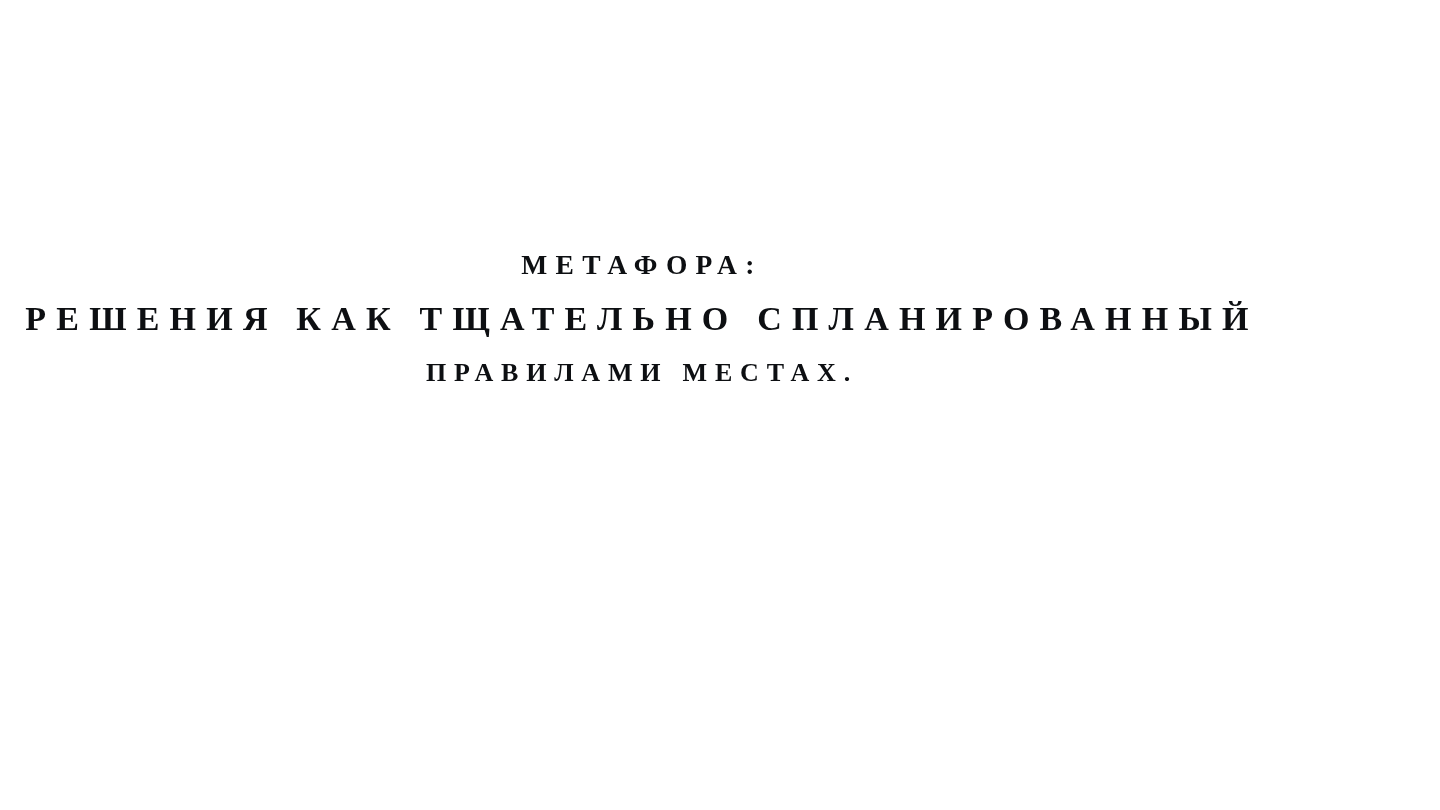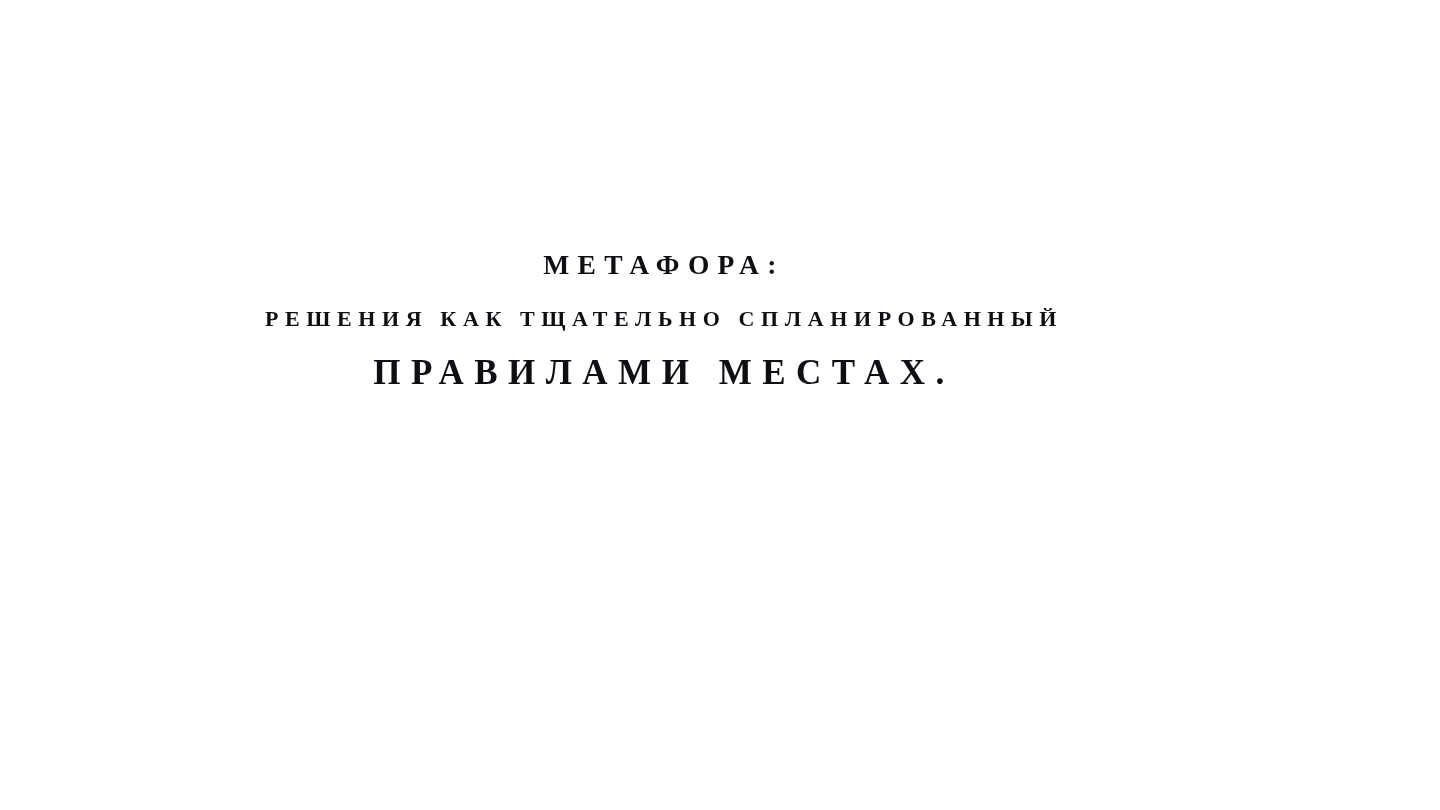--- a/index.html
+++ b/index.html
@@ -15,21 +15,20 @@
   }
   .slide {
     position: relative;
     width: 1284px;
     height: 810px;
     background: #ffffff;
     display: flex;
     flex-direction: column;
     align-items: center;
     justify-content: flex-start;
-    padding-left: 44px;
   }
   .text-block {
     position: absolute;
     top: 238px;
     left: 50%;
     transform: translateX(-50%);
     width: 1280px;
     text-align: center;
   }
   .line {
@@ -45,23 +44,23 @@
   .line-heading {
     font-size: 27px;
     line-height: 54px;
   }
   .line-body {
     font-size: 27px;
     line-height: 54px;
   }
   .line-1 { font-size: 27.5px; }
   .line-2 { font-size: 27.5px; }
-  .line-3 { font-size: 22px; }
+  .line-3 { font-size: 34px; }
   .line-4 { font-size: 27.5px; }
-  .line-5 { font-size: 35px; }
+  .line-5 { font-size: 26px; }
 </style>
 </head>
 <body>
 
 <div class="slide">
   <div class="text-block">
     <div class="line line-heading line-1">МЕТАФОРА:</div>
     <div class="line line-body line-3">РЕШЕНИЯ КАК ТЩАТЕЛЬНО СПЛАНИРОВАННЫЙ</div>
     <div class="line line-body line-5">ПРАВИЛАМИ МЕСТАХ.</div>
   </div>

